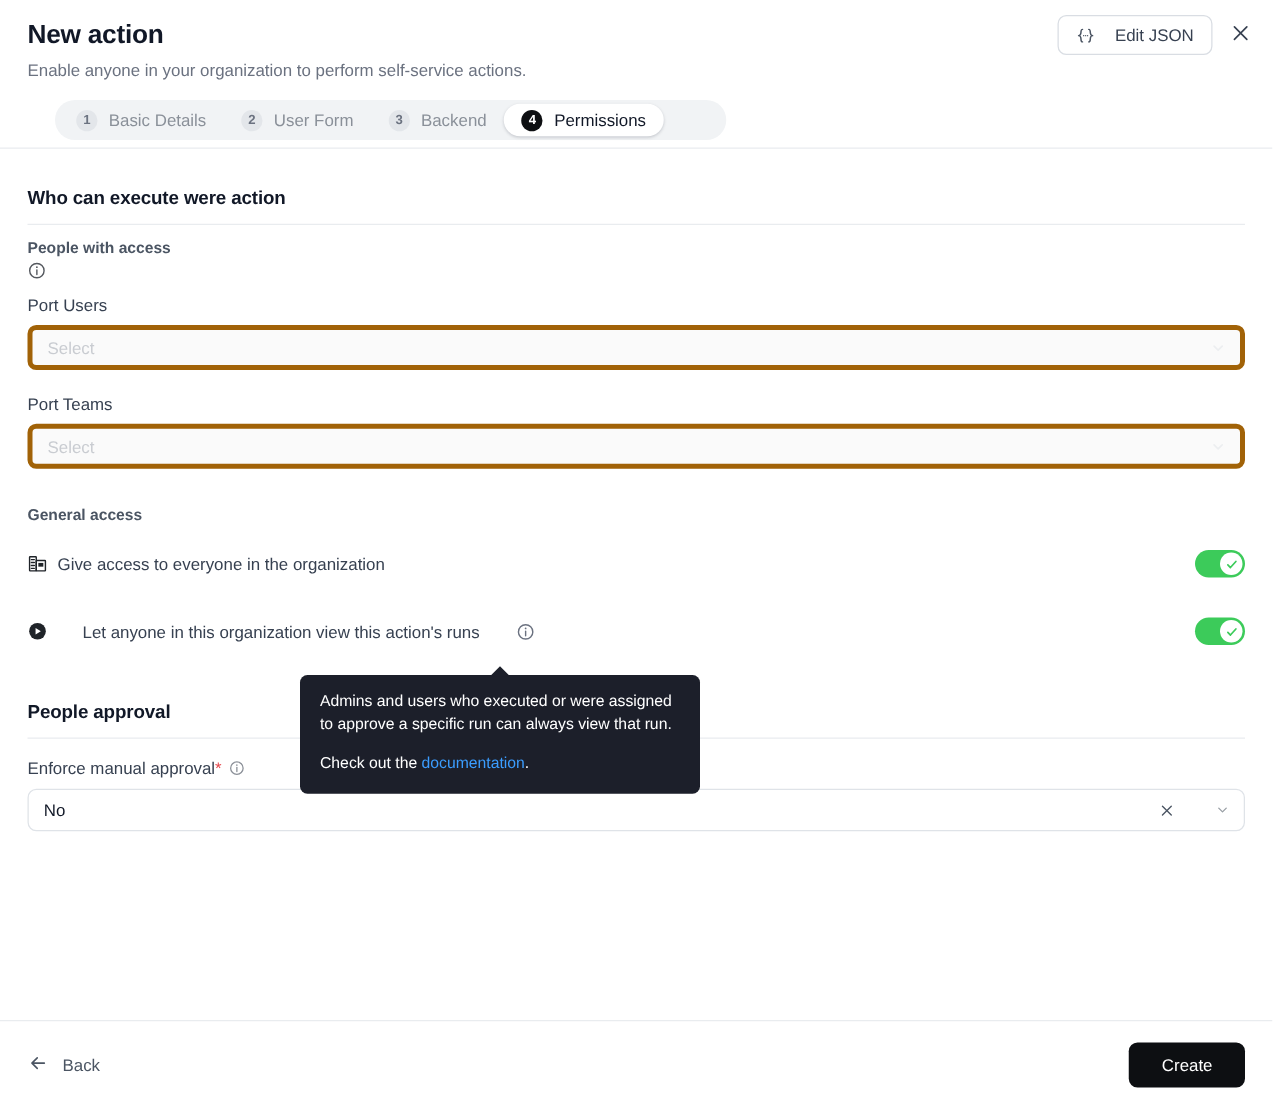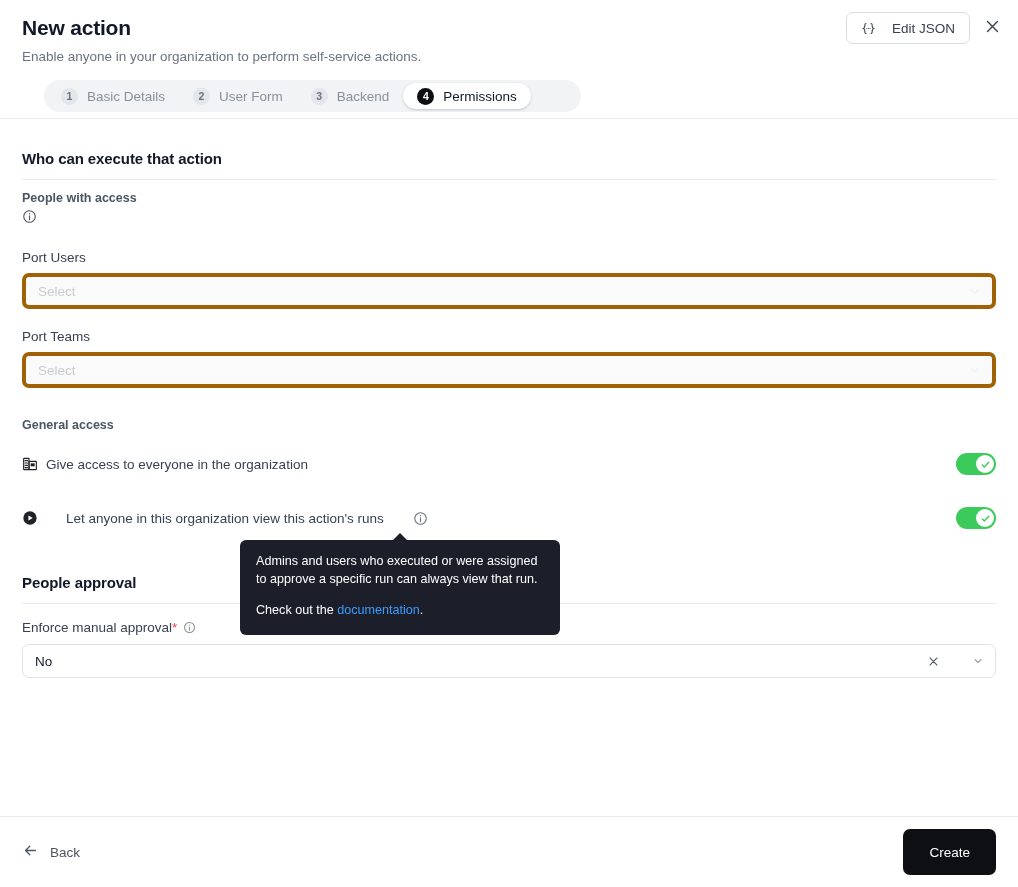--- a/index.html
+++ b/index.html
@@ -147,21 +147,21 @@
     border-top: 1px solid #e9ecef; background: #ffffff;
     display: flex; align-items: center; padding: 0 22px;
   }
   .back-btn {
     display: flex; align-items: center; gap: 11px;
     background: none; border: none; cursor: pointer;
     font-size: 13.5px; color: #4b5563;
     font-family: "Liberation Sans", sans-serif;
   }
   .create-btn {
-    margin-left: auto; height: 46px; padding: 4px 26px;
+    margin-left: auto; height: 36px; padding: 4px 26px;
     background: #0d0f12; color: #ffffff; border: none; border-radius: 7px;
     font-size: 13.5px; cursor: pointer; font-weight: 400;
     font-family: "Liberation Sans", sans-serif;
   }
 </style>
 </head>
 <body>
 
 <div class="page">
 
@@ -208,33 +208,33 @@
           <span>Permissions</span>
         </div>
       </div>
   </div>
 
   <div class="hr-full" style="top:118px;"></div>
 
   <div class="body">
     <div class="inner">
 
-      <div class="sec-title">Who can execute that action</div>
+      <div class="sec-title">Who can execute were action</div>
       <div class="rule"></div>
 
       <div class="small-head">People with access</div>
       <div class="info-row">
         <svg width="15" height="15" viewBox="0 0 24 24" fill="none" stroke="#55595f" stroke-width="1.8">
           <circle cx="12" cy="12" r="9.2"></circle>
           <path d="M12 11v6" stroke-linecap="round"></path>
           <circle cx="12" cy="7.6" r="1.15" fill="#55595f" stroke="none"></circle>
         </svg>
       </div>
 
-      <div style="margin-top:22px;">
+      <div style="margin-top:8px;">
         <div class="field-label">Port Users</div>
         <div class="select disabled">
           <span>Select</span>
           <span class="caret">
             <svg width="13" height="13" viewBox="0 0 24 24" fill="none" stroke="currentColor" stroke-width="2.4" stroke-linecap="round" stroke-linejoin="round">
                 <path d="M6 9l6 6 6-6"></path>
               </svg>
           </span>
         </div>
       </div>

